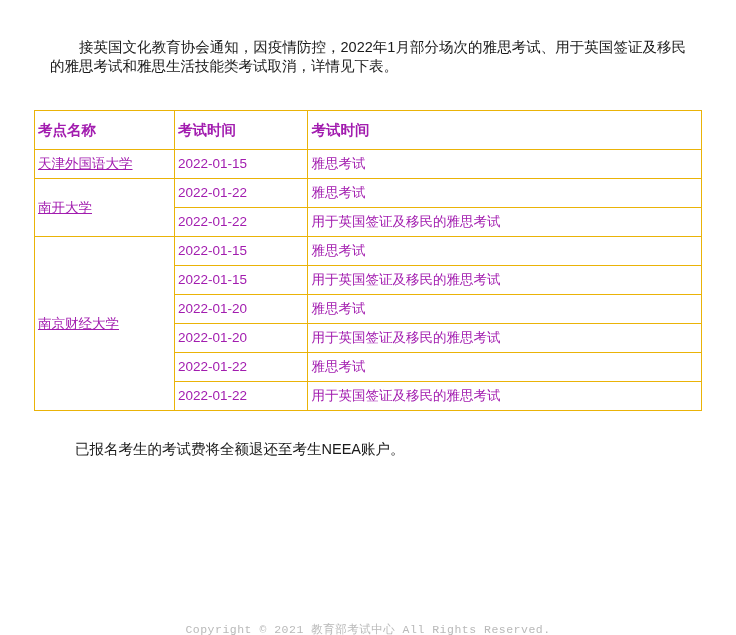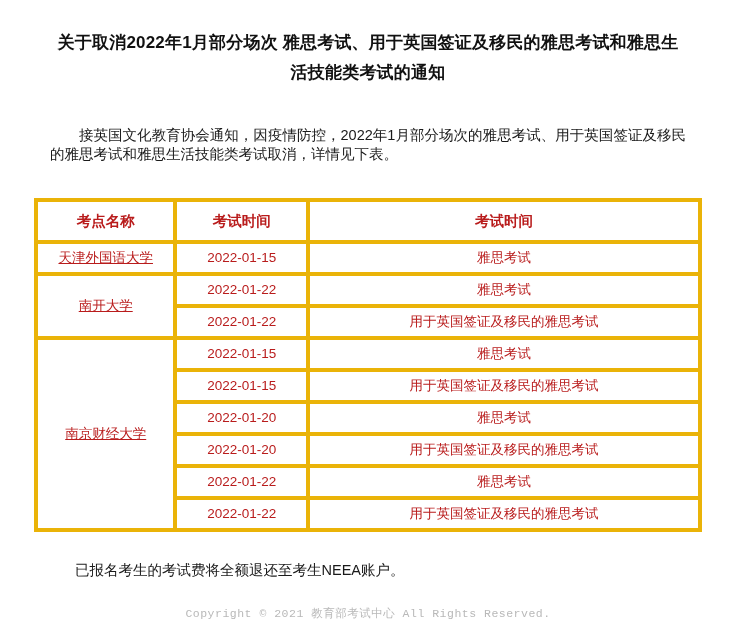--- a/index.html
+++ b/index.html
@@ -42,27 +42,27 @@
   .table-wrap {
     padding: 18px 34px 0 34px;
   }
   table.exam-table {
     border-collapse: collapse;
     width: 100%;
     table-layout: fixed;
   }
   table.exam-table th,
   table.exam-table td {
-    border: 4px solid #eab308;
-    text-align: center;
+    border: 1px solid #eab308;
+    text-align: left;
     vertical-align: middle;
     font-size: 13.5px;
     line-height: 20px;
     padding: 4px 3px;
-    color: #b91c1c;
+    color: #a21caf;
   }
   table.exam-table th {
     font-weight: bold;
     font-size: 14.5px;
     padding: 9px 3px;
   }
   col.c-site { width: 21%; }
   col.c-date { width: 20%; }
   col.c-type { width: 59%; }
   td.site-cell {
@@ -95,21 +95,20 @@
     font-size: 11.5px;
     color: #b9b9b9;
     letter-spacing: 0.5px;
   }
 </style>
 </head>
 <body>
 
 <div class="page">
 
-  <h1 class="notice-title">关于取消2022年1月部分场次 雅思考试、用于英国签证及移民的雅思考试和雅思生活技能类考试的通知</h1>
 
   <p class="intro">接英国文化教育协会通知，因疫情防控，2022年1月部分场次的雅思考试、用于英国签证及移民的雅思考试和雅思生活技能类考试取消，详情见下表。</p>
 
   <div class="table-wrap">
     <table class="exam-table">
       <colgroup>
         <col class="c-site">
         <col class="c-date">
         <col class="c-type">
       </colgroup>

